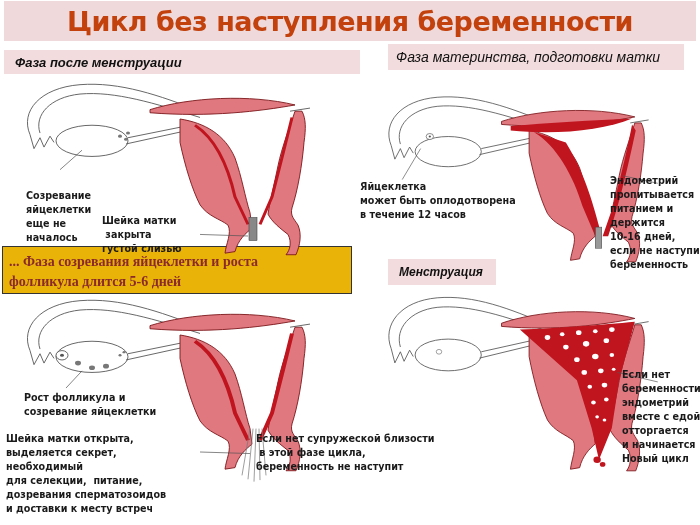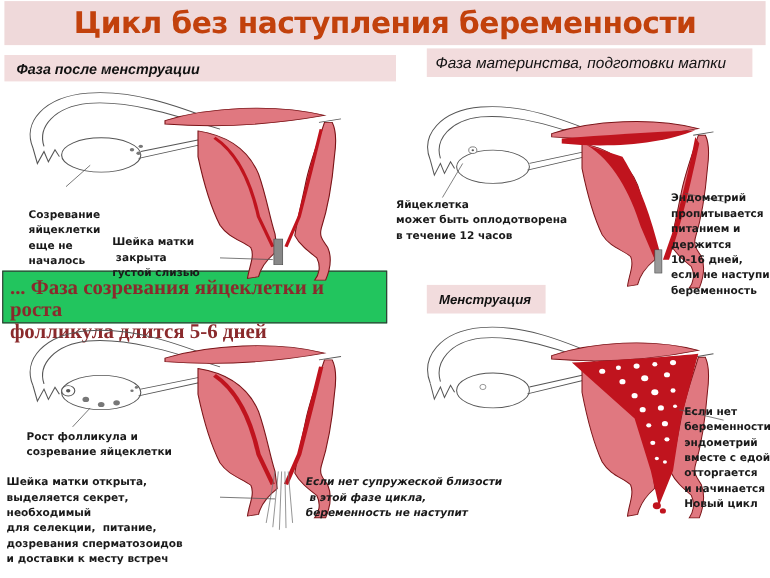--- a/index.html
+++ b/index.html
@@ -2,21 +2,21 @@
 <html><head>
 <meta charset="utf-8">
 <style>
   html, body { margin:0; padding:0; background:#ffffff; }
   body { width:700px; height:525px; position:relative; overflow:hidden; font-family:"DejaVu Sans", sans-serif; }
   .title-bar { position:absolute; left:4px; top:1px; width:692px; height:40px; background:#efd9da; display:flex; align-items:center; justify-content:center; }
   .title-bar span { font-family:"DejaVu Sans", sans-serif; font-weight:bold; font-size:27px; color:#c2410c; letter-spacing:-0.5px; }
   .phase-label { position:absolute; background:#f2dcdd; font-style:italic; font-size:13px; color:#111; display:flex; align-items:center; padding-left:8px; box-sizing:border-box; font-family:"Liberation Sans", sans-serif; }
   .phase-label.bold { font-weight:bold;padding-left:11px; }
   .phase-label u { text-decoration:underline; }
-  .callout-box { position:absolute; left:2px; top:246px; width:350px; height:48px; background:#22c55e; border:1px solid #333; box-sizing:border-box; padding:5px 6px; font-family:"Liberation Serif", serif; font-weight:bold; font-size:19px; color:#8a2a2c; line-height:20px; }
+  .callout-box { position:absolute; left:2px; top:246px; width:350px; height:48px; background:#eab308; border:1px solid #333; box-sizing:border-box; padding:5px 6px; font-family:"Liberation Serif", serif; font-weight:bold; font-size:14px; color:#8a2a2c; line-height:20px; }
   .note { position:absolute; font-family:"DejaVu Sans", sans-serif; font-weight:bold; font-size:9.6px; line-height:14px; color:#1a1a1a; white-space:pre; }
   svg.diagram { position:absolute; overflow:visible; }
 </style>
 </head>
 <body>
 
 <div class="title-bar">
   <span>Цикл без наступления беременности</span>
 </div>
 
@@ -175,21 +175,21 @@
 беременность</div>
 
 <div class="note" style="left:24px; top:391px;">Рост фолликула и
 созревание яйцеклетки</div>
 <div class="note" style="left:6px; top:432px;">Шейка матки открыта,
 выделяется секрет,
 необходимый
 для селекции,  питание,
 дозревания сперматозоидов
 и доставки к месту встреч</div>
-<div class="note" style="left:278px; top:432px;font-style:italic;">Если нет супружеской близости
+<div class="note" style="left:256px; top:432px;">Если нет супружеской близости
  в этой фазе цикла,
 беремeнность не наступит</div>
 
 <div class="note" style="left:622px; top:368px;">Если нет
 беременности,
 эндометрий
 вместе с едой
 отторгается
 и начинается
 Новый цикл</div>

